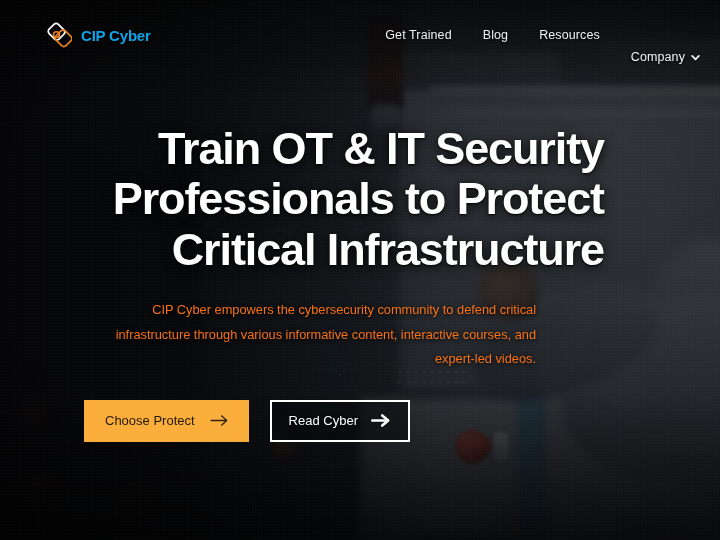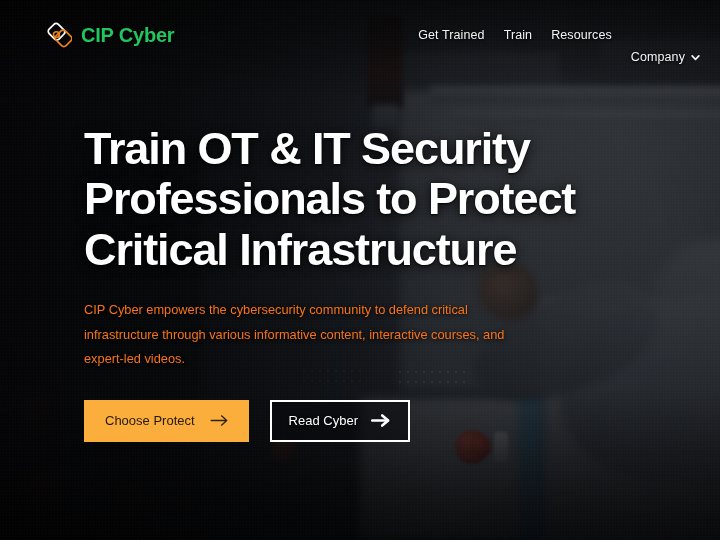--- a/index.html
+++ b/index.html
@@ -204,45 +204,46 @@
     display:flex; align-items:center;
     padding:0 20px 0 46px;
     z-index:20;
   }
   .brand {
     display:flex; align-items:center; gap:9px;
     text-decoration:none; cursor:pointer;
   }
   .brand-mark { width:26px; height:26px; display:block; flex:0 0 26px; }
   .brand-text {
-    color:#22c55e; font-size:20px; font-weight:bold;
+    color:#0ea5e9; font-size:15px; font-weight:bold;
     letter-spacing:-.2px;
     text-shadow:0 1px 3px rgba(0,0,0,.9);
     white-space:nowrap;
   }
 
   .main-nav {
     margin-left:auto;
-    display:flex; align-items:center; gap:19px;
+    display:flex; align-items:center; gap:31px;
   }
   .nav-link {
     color:#f2f3f5; font-size:12.5px; font-weight:500;
     text-decoration:none; cursor:pointer; white-space:nowrap;
     text-shadow:0 1px 3px rgba(0,0,0,.95);
     letter-spacing:.1px;
   }
   .nav-item-dd { display:flex; align-items:center; gap:6px; cursor:pointer;margin-top:44px; }
   .chev { width:9px; height:9px; display:block; }
 
   
   .hero {
     position:absolute; left:0; top:0; width:100%; height:100%;
     padding:0 0 0 84px;
     display:flex; flex-direction:column; justify-content:center;
     z-index:15;
+    text-align:right;
   }
   .hero-inner { width:520px; margin-top:26px; }
 
   .hero-title {
     color:#ffffff;
     font-size:45px;
     line-height:1.12;
     font-weight:bold;
     letter-spacing:-1.1px;
     text-shadow:0 2px 12px rgba(0,0,0,.85), 0 1px 2px rgba(0,0,0,.9);
@@ -342,21 +343,21 @@
         <path d="M6.6 3.2 H14.4 A3.1 3.1 0 0 1 17.5 6.3 V13.1 A3.1 3.1 0 0 1 14.4 16.2 H6.6 A3.1 3.1 0 0 1 3.5 13.1 V6.3 A3.1 3.1 0 0 1 6.6 3.2 Z" transform="rotate(45 10.5 9.7)" fill="none" stroke="#ffffff" stroke-width="1.7"></path>
         <path d="M13.6 9.8 H21.4 A3.1 3.1 0 0 1 24.5 12.9 V19.7 A3.1 3.1 0 0 1 21.4 22.8 H13.6 A3.1 3.1 0 0 1 10.5 19.7 V12.9 A3.1 3.1 0 0 1 13.6 9.8 Z" transform="rotate(45 17.5 16.3)" fill="none" stroke="#E8821E" stroke-width="1.7"></path>
         <circle cx="10.4" cy="12.6" r="2.9" fill="none" stroke="#E8821E" stroke-width="1.6"></circle>
         <path d="M13.3 12.6 v2.6" fill="none" stroke="#E8821E" stroke-width="1.6" stroke-linecap="round"></path>
       </svg>
       <span class="brand-text">CIP Cyber</span>
     </a>
 
     <nav class="main-nav">
       <a class="nav-link" href="#">Get Trained</a>
-      <a class="nav-link" href="#">Train</a>
+      <a class="nav-link" href="#">Blog</a>
       <a class="nav-link" href="#">Resources</a>
       <div class="nav-item-dd">
         <span class="nav-link">Company</span>
         <svg class="chev" viewBox="0 0 10 10">
           <path d="M1.3 3.2 L5 7 L8.7 3.2" fill="none" stroke="#f2f3f5" stroke-width="1.9" stroke-linecap="round" stroke-linejoin="round"></path>
         </svg>
       </div>
     </nav>
   </header>
 

